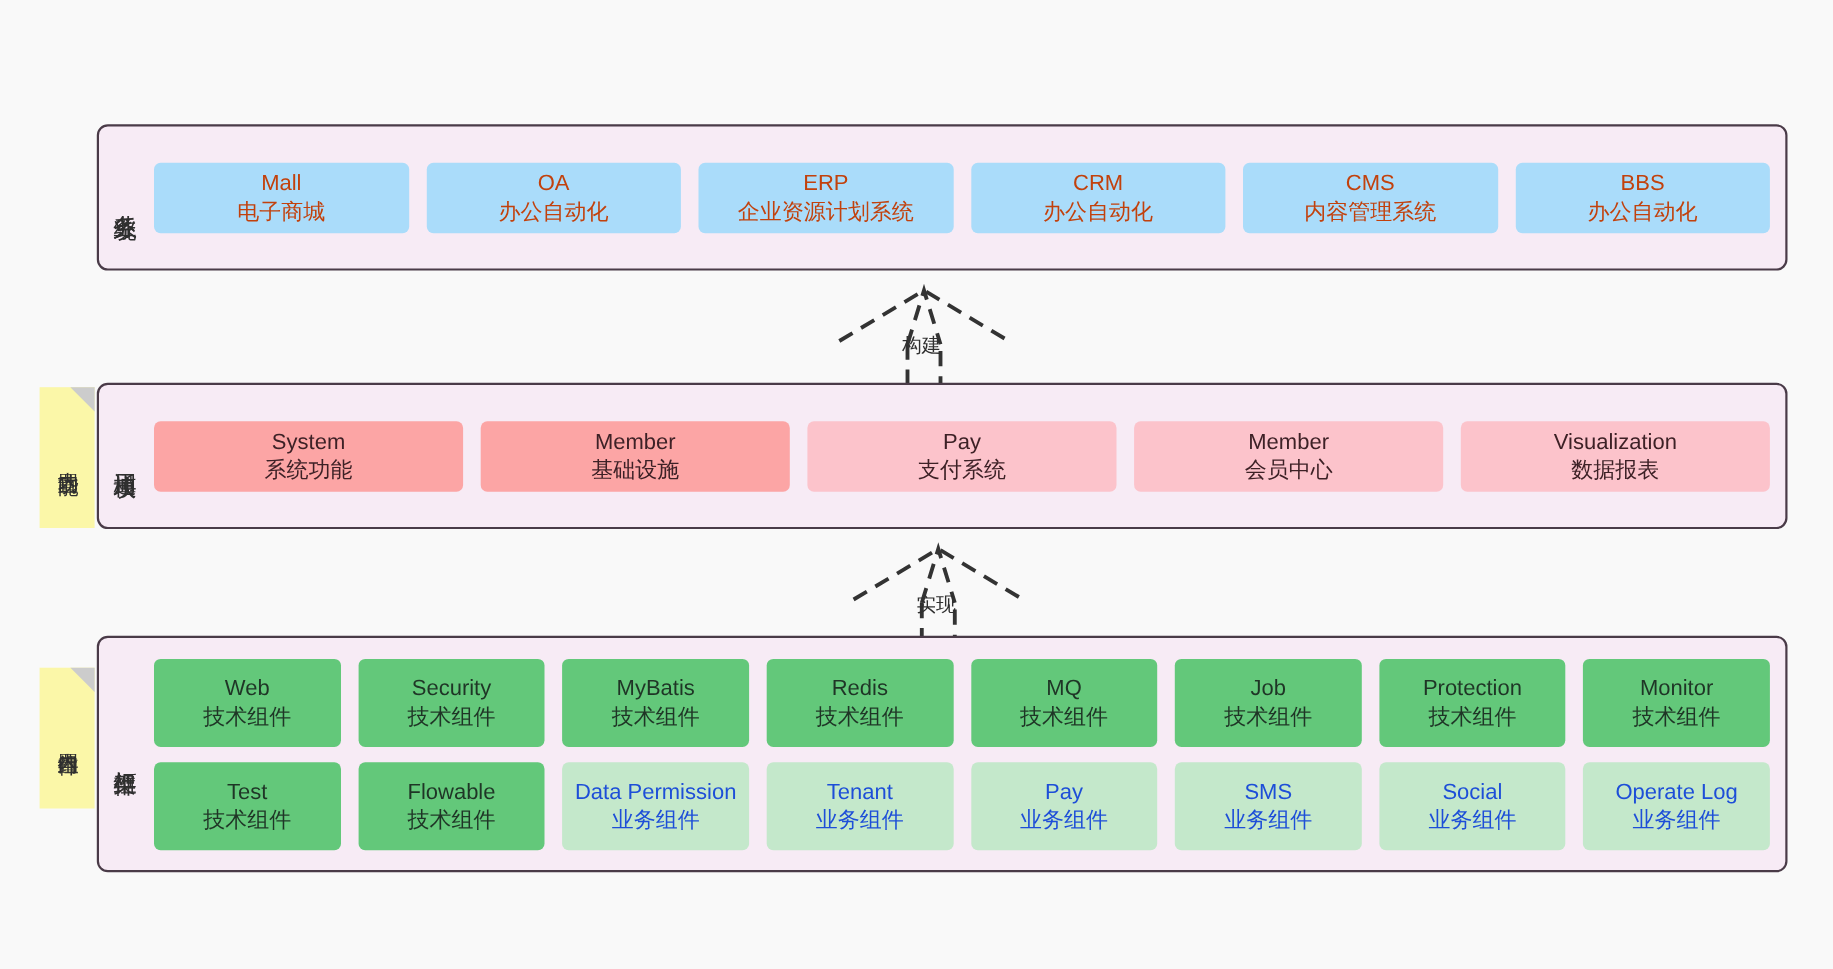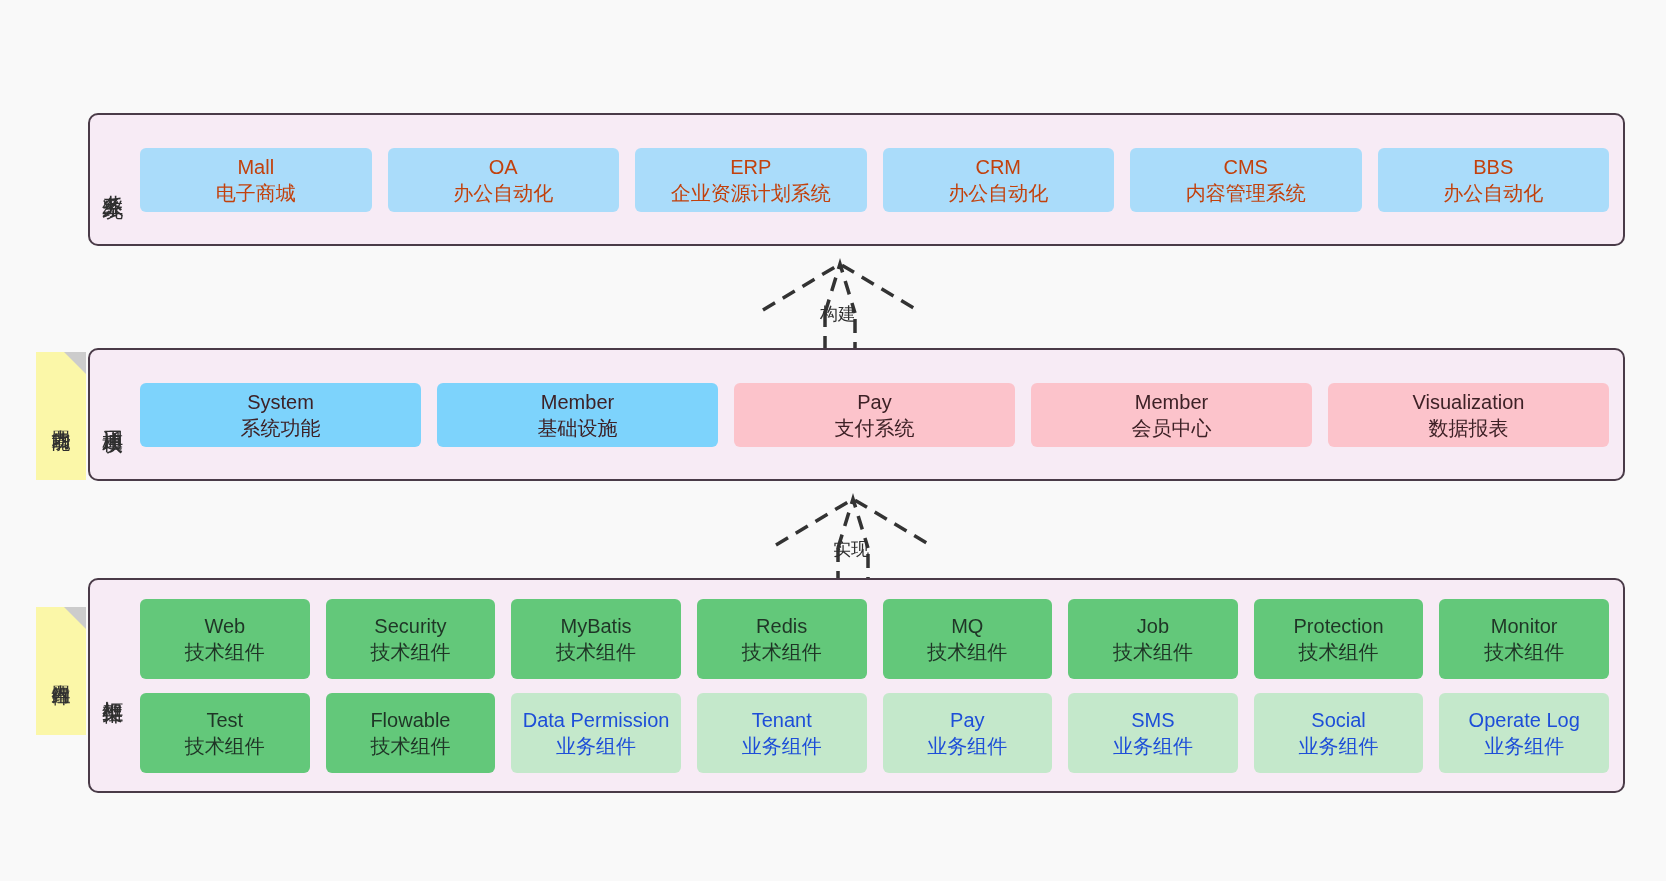--- a/index.html
+++ b/index.html
@@ -74,21 +74,21 @@
     line-height: 1.3;
     color: #2f3a33;
     padding: 6px 4px;
     min-width: 0;
   }
   .card .en { white-space: nowrap; }
   .card.wrap-en .en { white-space: normal; }
   .card .cn { white-space: nowrap; }
 
   .c-blue       { background: #aadcfa; color: #c2410c; }
-  .c-red        { background: #7dd3fc; color: #3d2126; }
+  .c-red        { background: #fca5a5; color: #3d2126; }
   .c-pink       { background: #fcc3cb; color: #3d2126; }
   .c-green      { background: #63c87a; color: #1f3526; }
   .c-lightgreen { background: #c4e8cb; color: #1d4ed8; }
 
   
   .sticky {
     position: absolute;
     box-sizing: border-box;
     background: #fbf7a8;
     display: flex;

